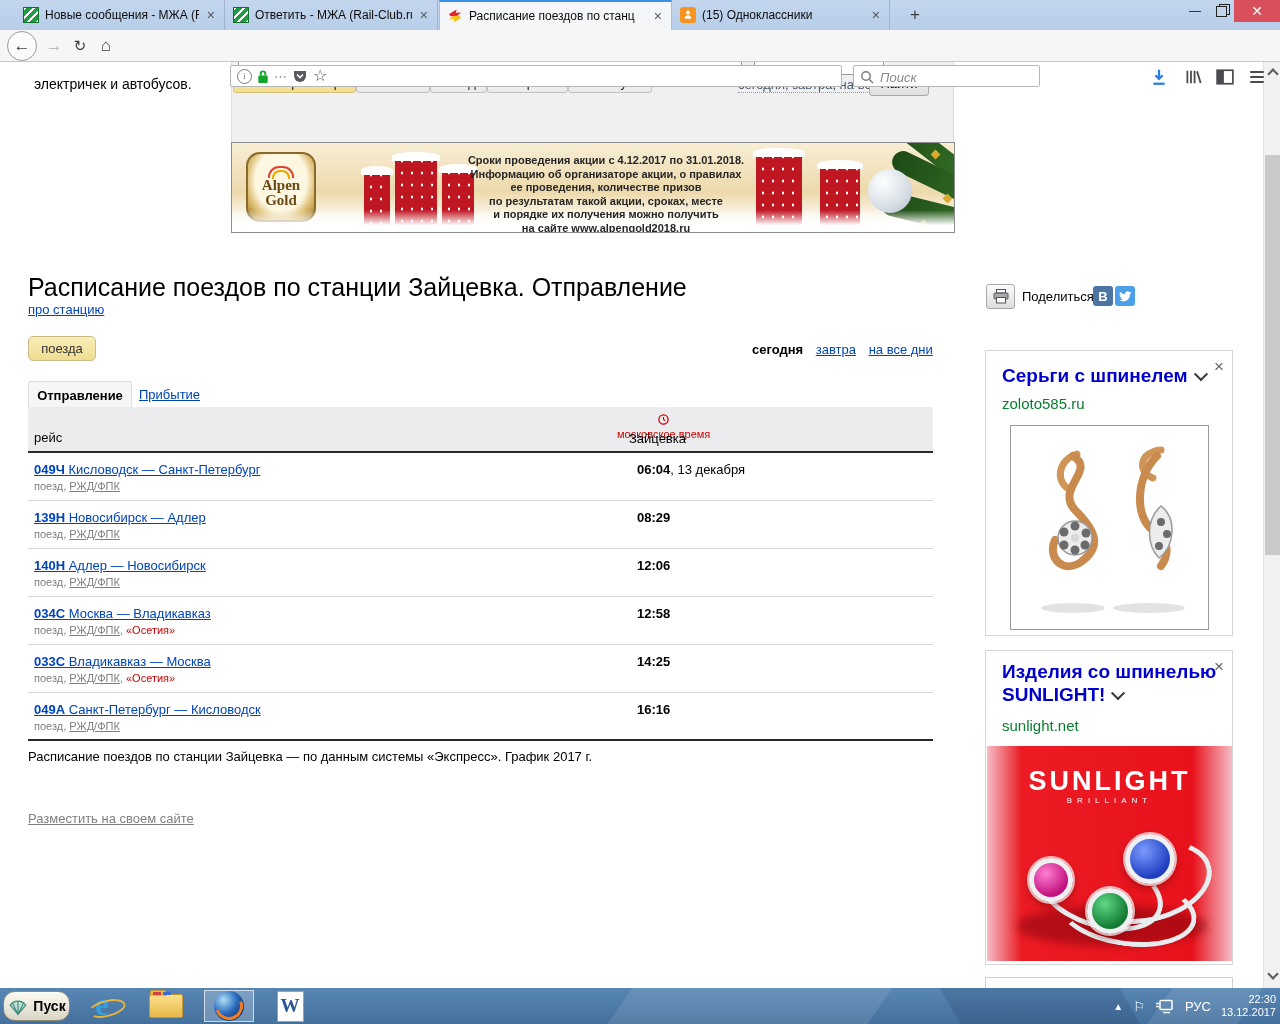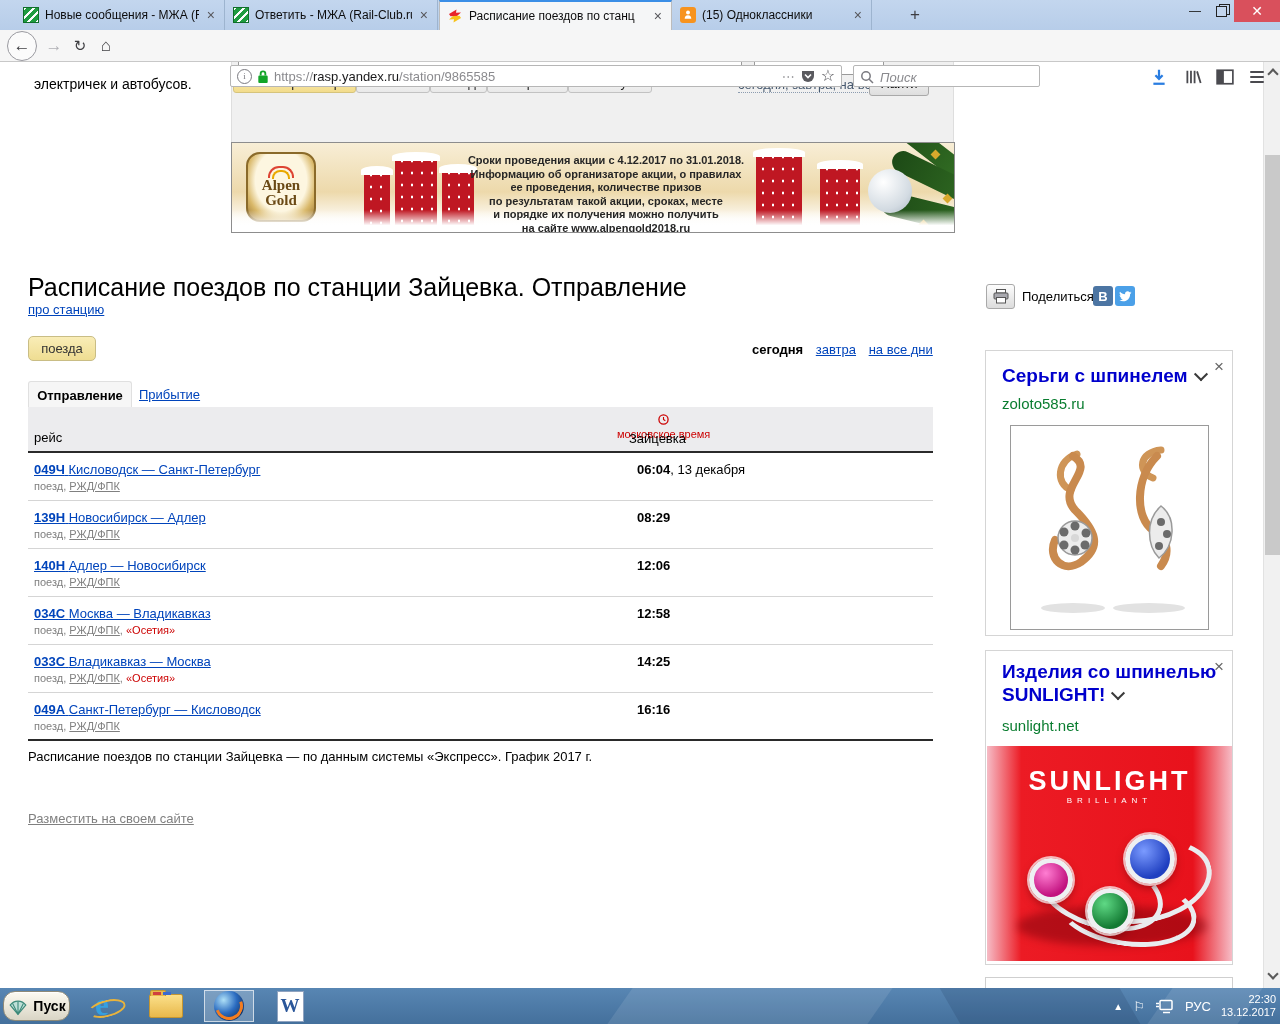--- a/index.html
+++ b/index.html
@@ -167,21 +167,21 @@
     <div class="tab active" style="left:439px;width:233px;">
       <span class="favicon">
         <svg viewBox="0 0 16 16" width="16" height="16">
             <path d="M2 6 L9.5 1.5 L9 4.8 L14 4.5 L10 8 L3.5 8.2 Z" fill="#e8242b"></path>
             <path d="M14 10 L6.5 14.5 L7 11.2 L2 11.5 L6 8 L12.5 7.8 Z" fill="#f7c21a"></path>
           </svg>
       </span>
       <span class="title">Расписание поездов по станц</span>
       <span class="tclose">×</span>
     </div>
-    <div class="tab" style="left:673px;width:199px;">
+    <div class="tab" style="left:673px;width:217px;">
       <span class="favicon fav-ok">
         <svg viewBox="0 0 16 16" width="12" height="12">
             <circle cx="8" cy="4.6" r="2.6" fill="#fff"></circle>
             <path d="M8 8.4 c-3.2 0 -4.4 2.2 -4.4 4.6 h8.8 c0 -2.4 -1.2 -4.6 -4.4 -4.6 Z" fill="#fff"></path>
           </svg>
       </span>
       <span class="title">(15) Одноклассники</span>
       <span class="tclose">×</span>
     </div>
     <div id="newtab">+</div>
@@ -201,21 +201,20 @@
     <div class="navico" id="fwdbtn">→</div>
     <div class="navico" id="reloadbtn">↻</div>
     <div class="navico" id="homebtn">⌂</div>
 
     <div id="urlbar">
       <span class="infoi">i</span>
       <svg width="12" height="15" viewBox="0 0 12 16">
           <path d="M3.5 7 V5 a2.5 2.5 0 0 1 5 0 V7" stroke="#12a528" stroke-width="2" fill="none"></path>
           <rect x="1" y="7" width="10" height="8" rx="1.2" fill="#12a528"></rect>
         </svg>
-      <span class="urltext"><span class="urlgray">https://</span><span class="urlhost">rasp.yandex.ru</span><span class="urlgray">/station/9865585</span></span>
       <span style="color:#8a8a8e;font-size:13px;">⋯</span>
       <svg width="16" height="16" viewBox="0 0 16 16">
           <path d="M2 3 h12 v5 a6 6 0 0 1 -12 0 Z" fill="#5a5a5f"></path>
           <path d="M5 6.5 l3 3 3 -3" stroke="#fff" stroke-width="1.6" fill="none"></path>
         </svg>
       <span style="color:#4a4a4f;font-size:16px;line-height:16px;">☆</span>
     </div>
 
     <div id="searchwrap">
       <svg style="position:absolute;left:6px;top:4px;" width="14" height="14" viewBox="0 0 14 14">

